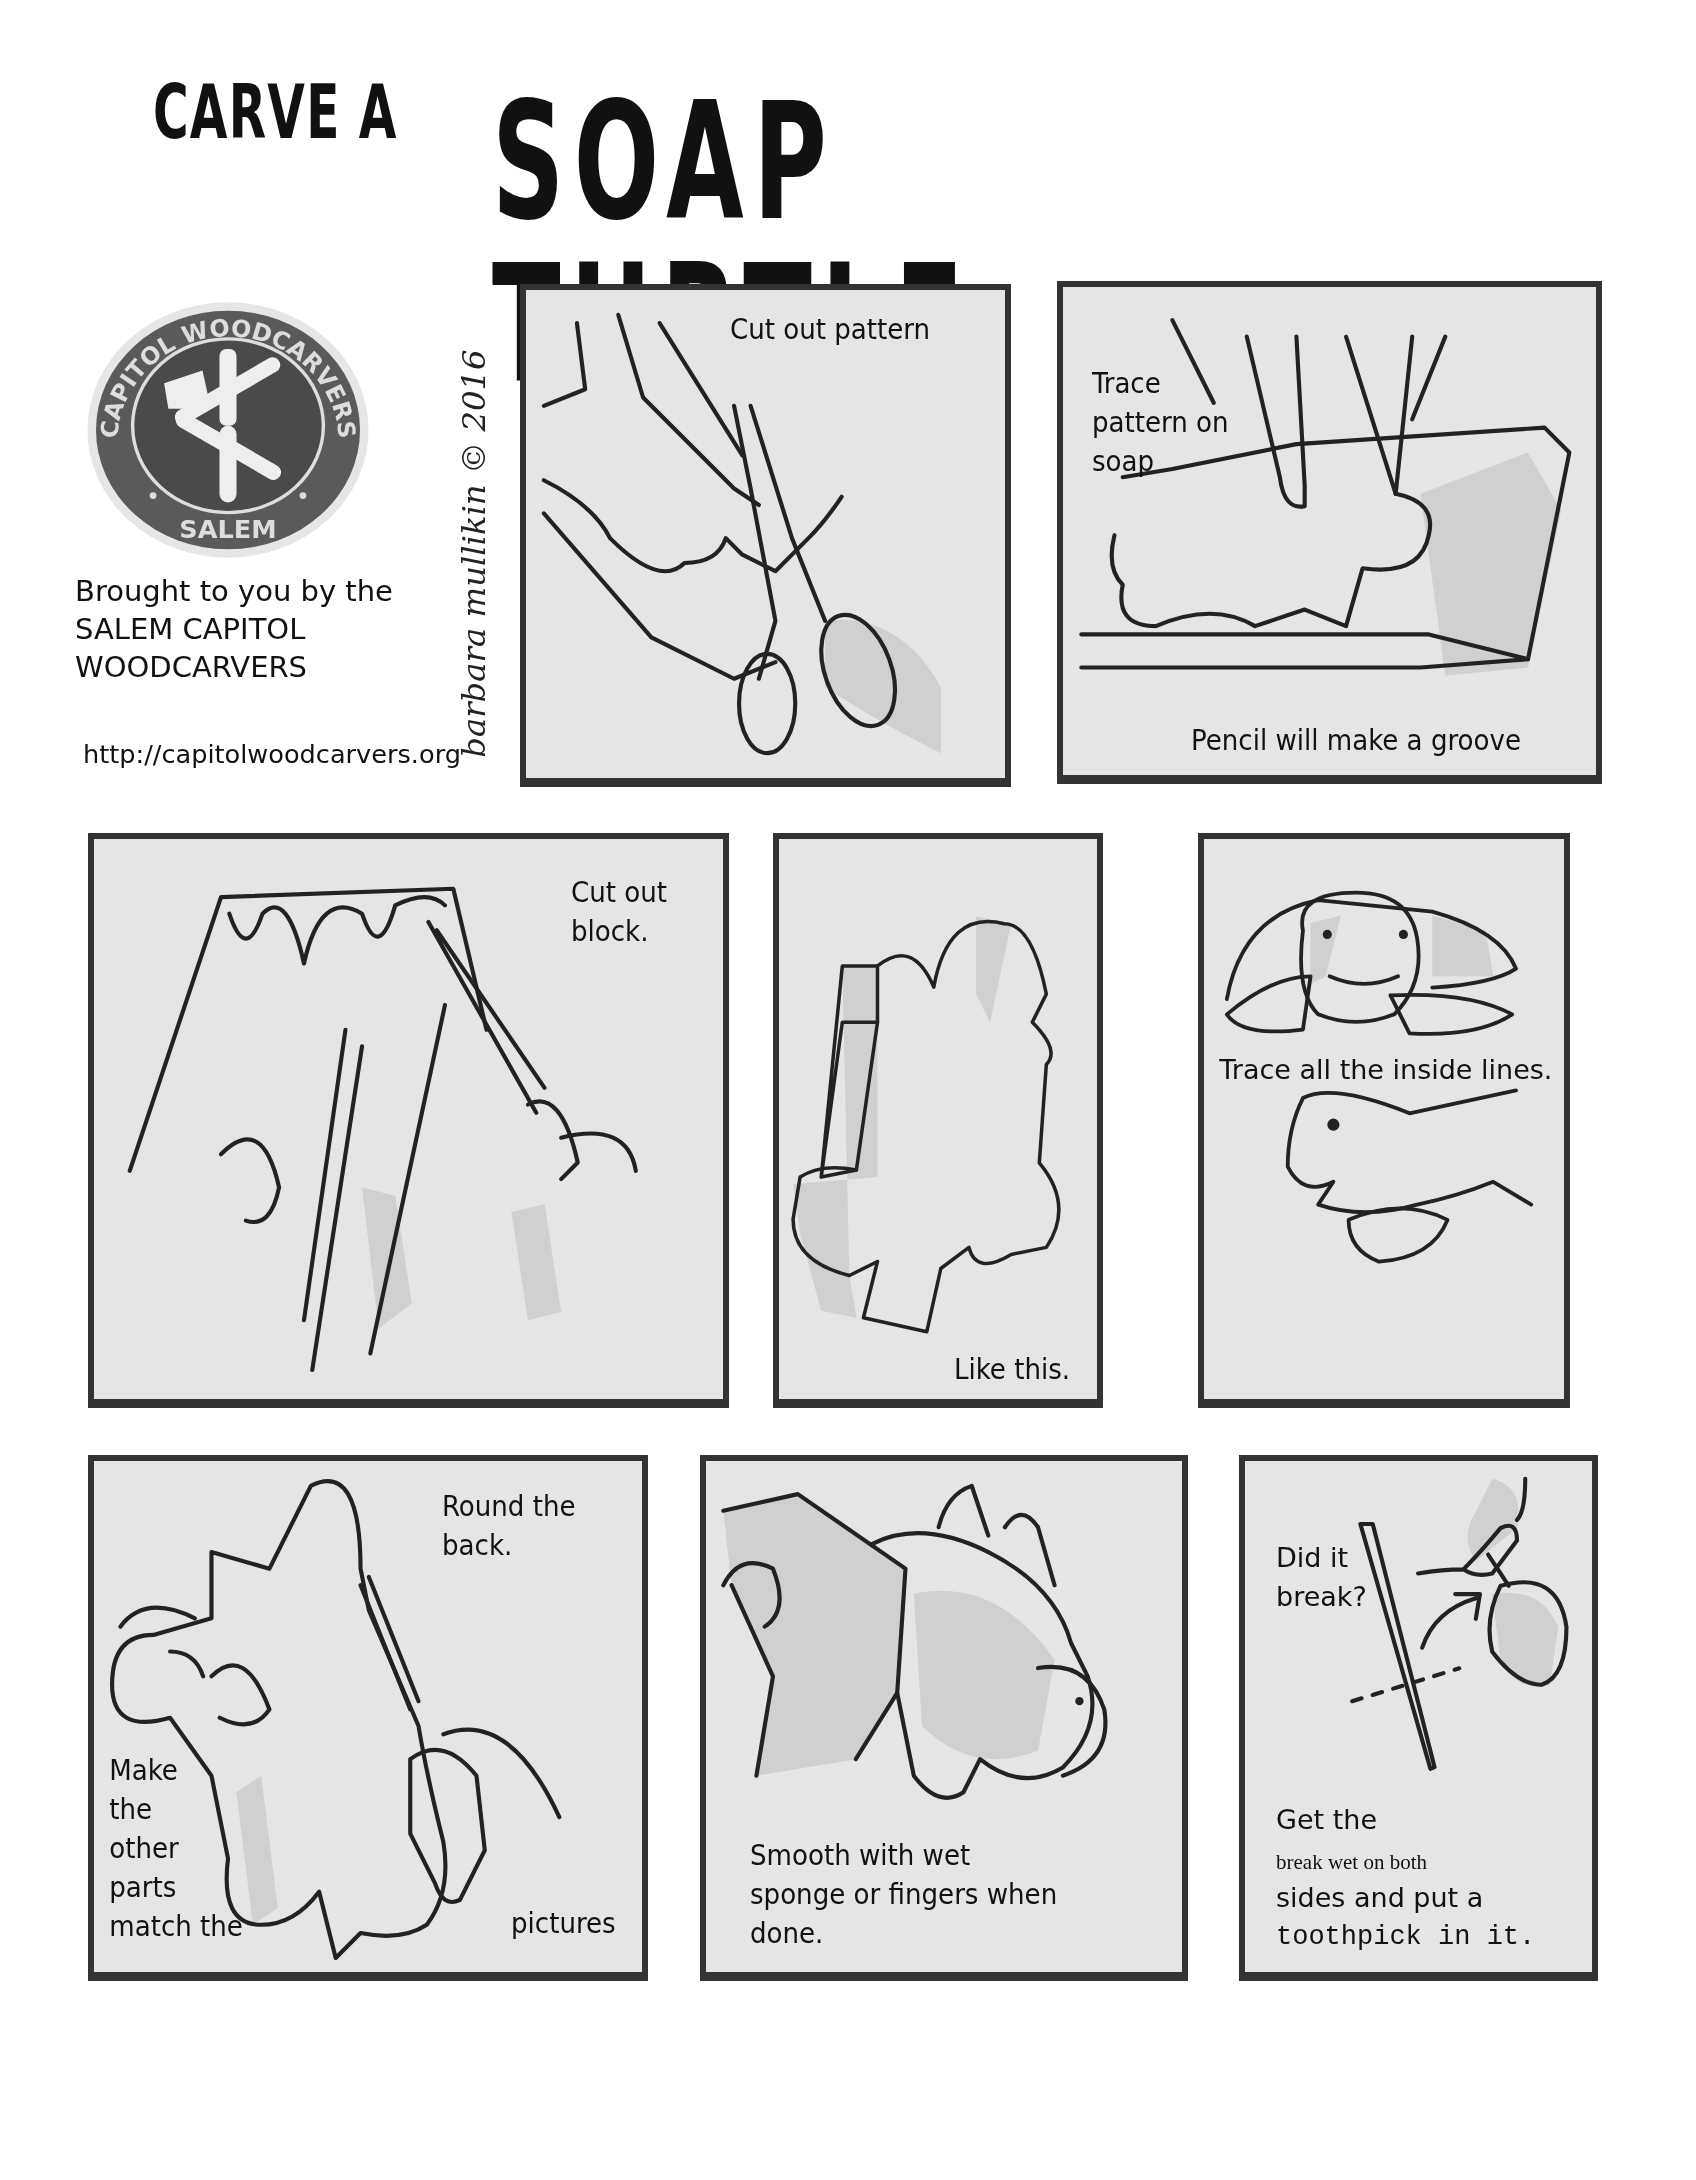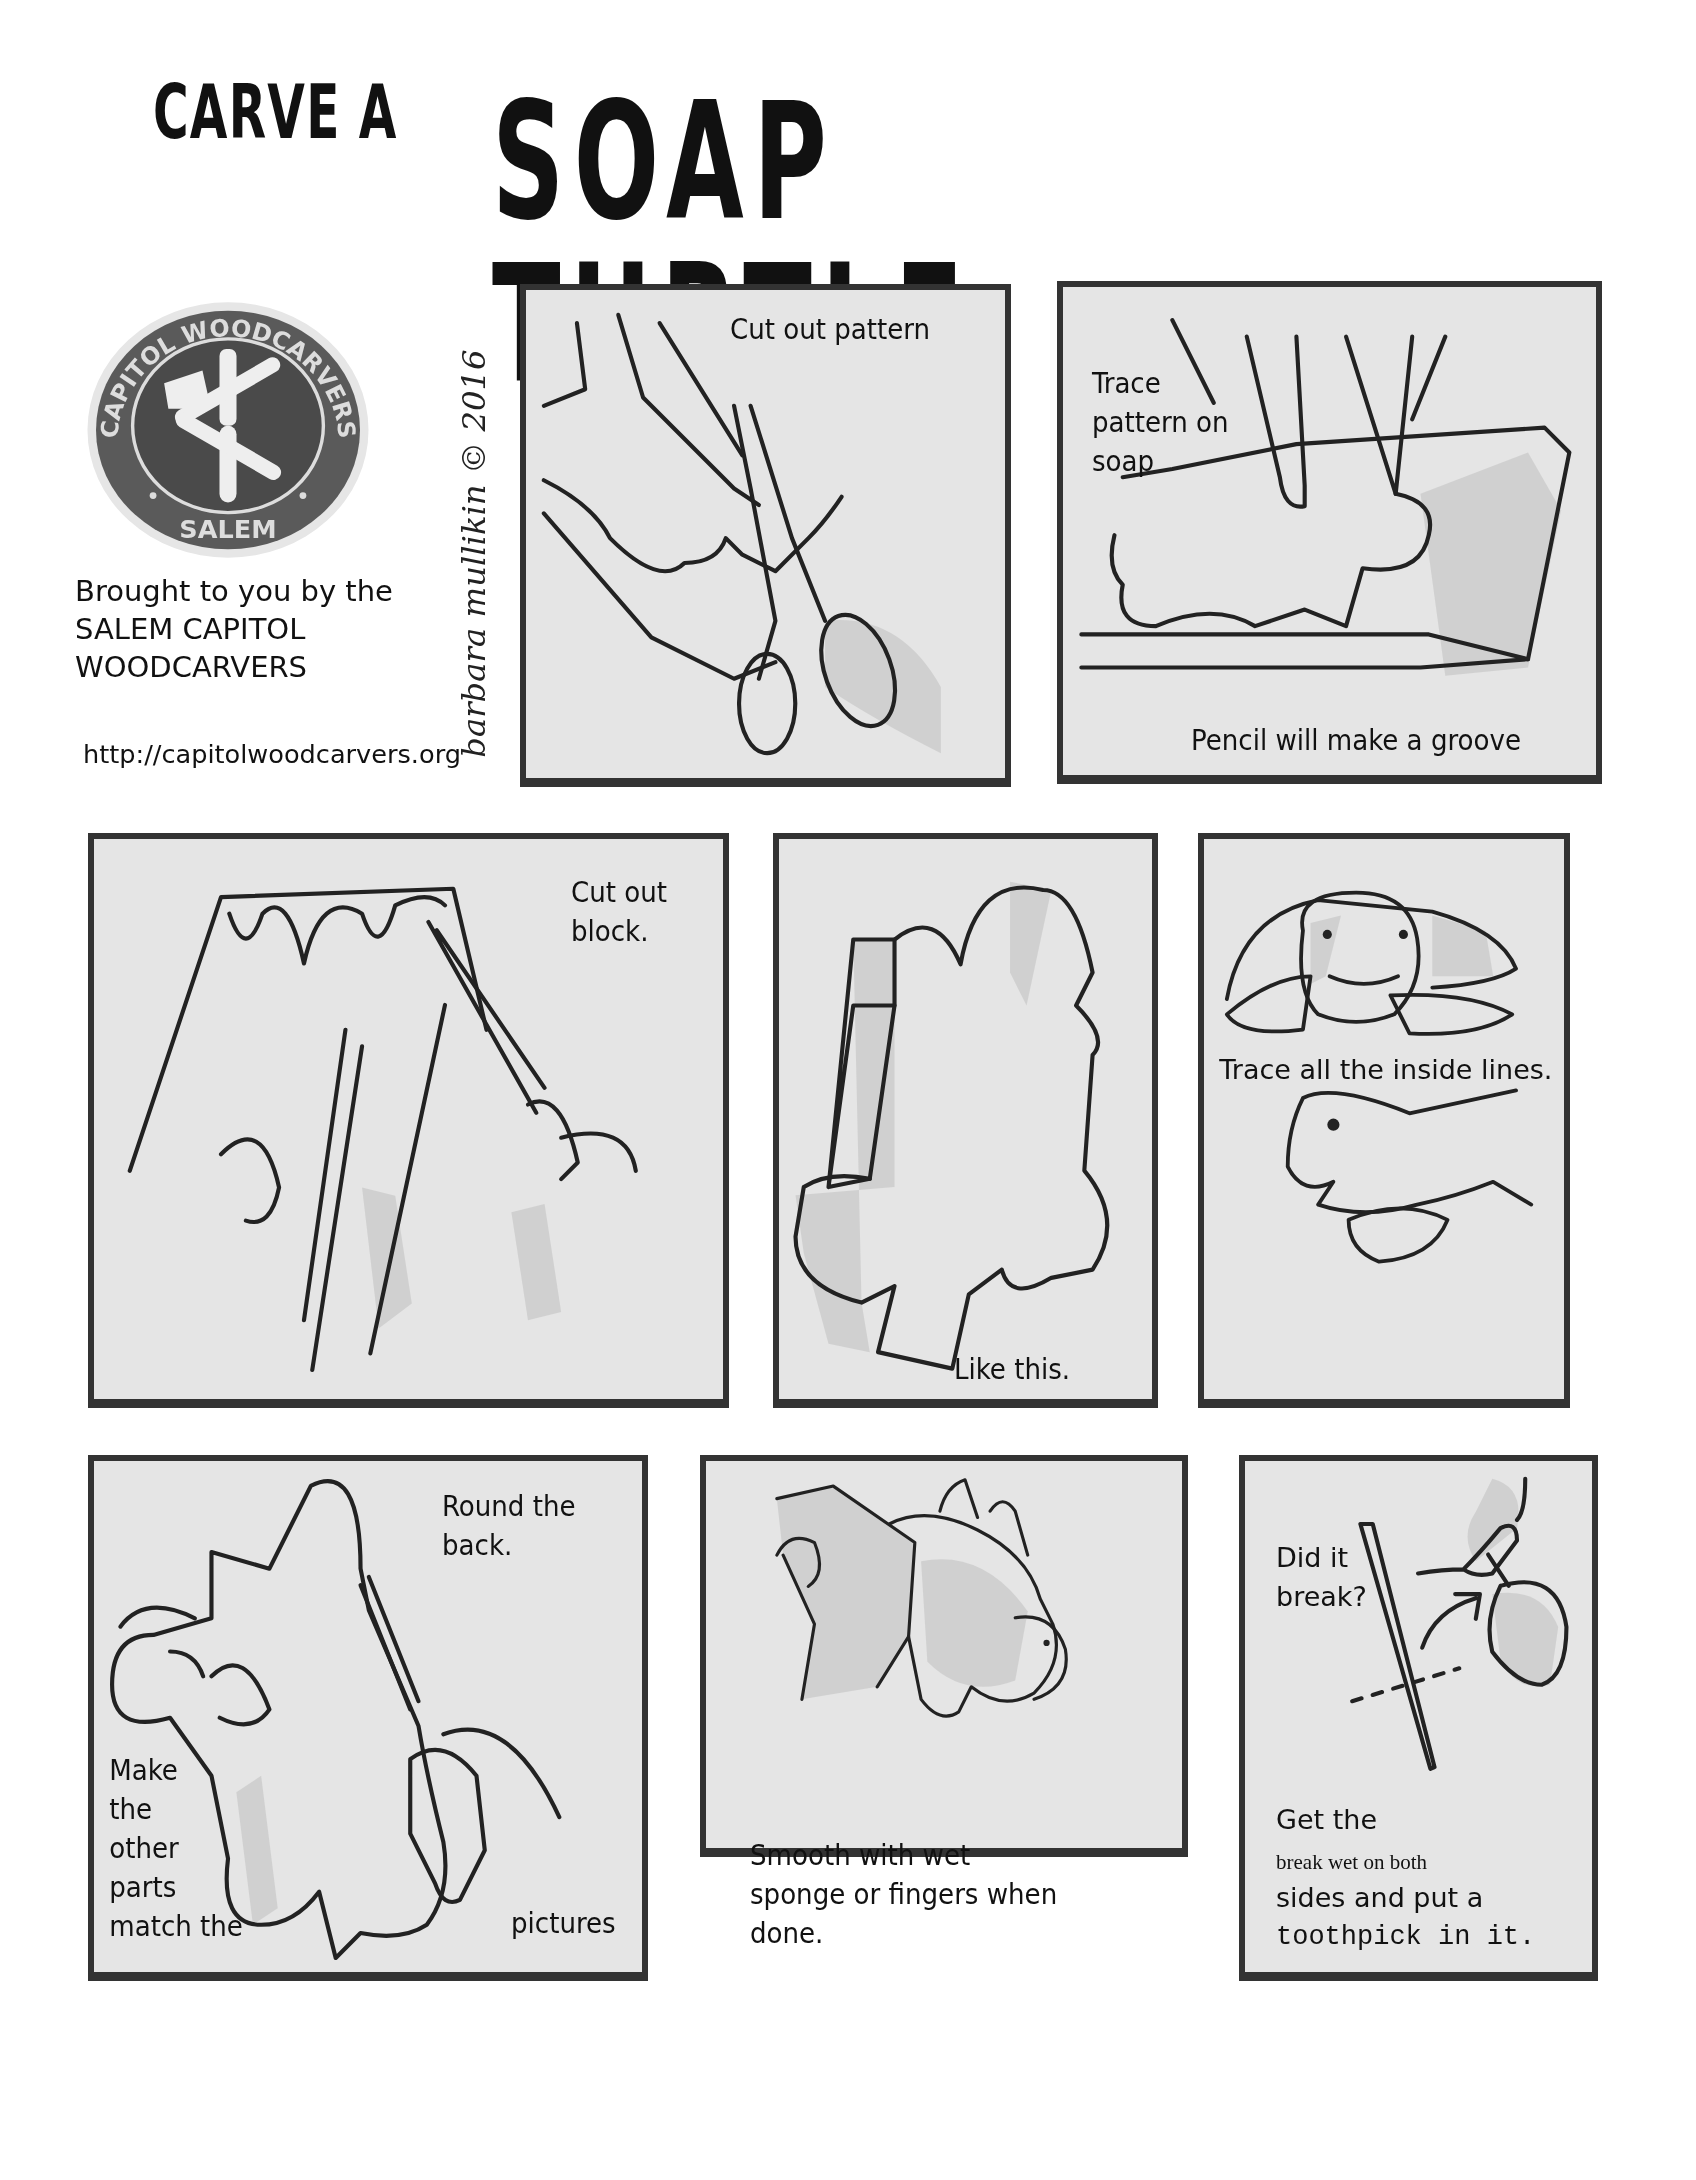--- a/index.html
+++ b/index.html
@@ -94,21 +94,21 @@
     <path class="draw" d="M300 230 L250 580 M420 200 L330 620 M320 250 L260 640"></path>
     <path class="draw" d="M400 100 L530 330 M410 110 L540 300"></path>
     <path class="draw" d="M150 380 Q200 330 220 420 Q210 470 180 460"></path>
     <path class="draw" d="M520 320 Q560 300 580 390 L560 410"></path>
     <path class="draw" d="M560 360 Q640 340 650 400"></path>
   </svg>
   <div class="cap" style="left:477px;top:34px;">Cut out</div>
   <div class="cap" style="left:477px;top:73px;">block.</div>
 </div>
 
-<div class="panel" style="left:773px;top:833px;width:385px;height:575px;">
+<div class="panel" style="left:773px;top:833px;width:330px;height:575px;">
   <svg viewBox="0 0 452 675">
     <path class="shade" d="M90 120 L140 120 L140 420 L20 430 L30 500 L60 610 L110 620 L100 560 Z"></path>
     <path class="shade" d="M280 50 L330 60 L300 200 L280 160 Z"></path>
     <path class="draw" d="M140 120 Q190 80 220 150 Q240 40 320 60 Q360 60 380 160 L360 200 Q400 240 380 260 L370 400 Q420 460 380 520 L330 530 Q280 560 270 520 L230 550 L210 640 L120 620 L140 540 L100 560 Q20 540 20 480 L30 420 Q60 400 110 410 L140 200 Z"></path>
     <path class="draw" d="M90 120 L140 120 M90 120 L60 420 M140 200 L90 200 L60 420 L110 410"></path>
   </svg>
   <div class="cap" style="left:175px;top:511px;">Like this.</div>
 </div>
 
 <div class="panel" style="left:1198px;top:833px;width:372px;height:575px;">
@@ -142,21 +142,21 @@
   <div class="cap" style="left:348px;top:25.6px;">Round the</div>
   <div class="cap" style="left:348px;top:65px;">back.</div>
   <div class="cap" style="left:15.3px;top:290px;">Make</div>
   <div class="cap" style="left:15.3px;top:329px;">the</div>
   <div class="cap" style="left:15.3px;top:368px;">other</div>
   <div class="cap" style="left:15.3px;top:407px;">parts</div>
   <div class="cap" style="left:15.3px;top:446px;">match the</div>
   <div class="cap" style="left:417px;top:443px;text-align:right;">pictures</div>
 </div>
 
-<div class="panel" style="left:700px;top:1455px;width:488px;height:402px;">
+<div class="panel" style="left:700px;top:1455px;width:488px;height:526px;">
   <svg viewBox="0 0 573 617">
     <path class="shade" d="M20 60 L110 40 L240 130 L230 280 L180 360 L60 380 L80 260 L30 150 Z"></path>
     <path class="shade" d="M250 160 Q350 140 420 240 L400 350 Q320 380 260 320 Z"></path>
     <path class="draw" d="M20 60 L110 40 L240 130 L230 280 L180 360 M30 150 L80 260 L60 380"></path>
     <path class="draw" d="M200 100 Q260 70 340 110 Q420 150 440 220 L460 260 Q480 320 430 370 Q380 400 330 360 L310 400 Q280 420 250 380 L230 280"></path>
     <path class="draw" d="M280 80 Q290 40 320 30 L340 90 M360 80 Q380 50 400 80 L420 150"></path>
     <path class="draw" d="M400 250 Q460 240 480 300 Q490 360 430 380"></path>
     <circle cx="450" cy="290" r="5" fill="#222"></circle>
     <path class="draw" d="M20 150 Q40 110 80 130 Q100 180 70 200"></path>
   </svg>

